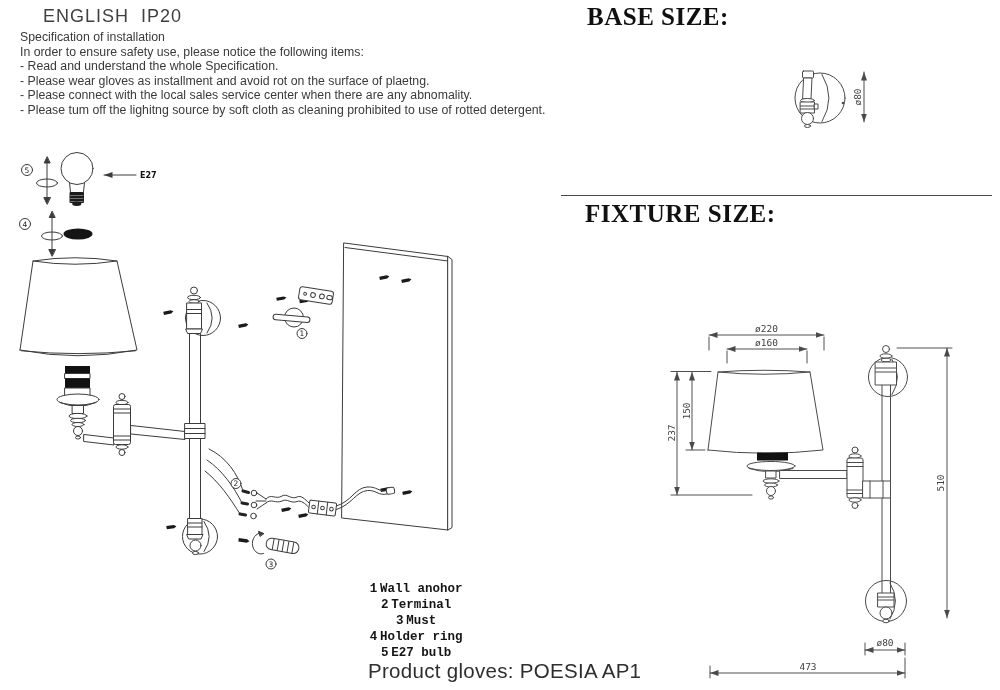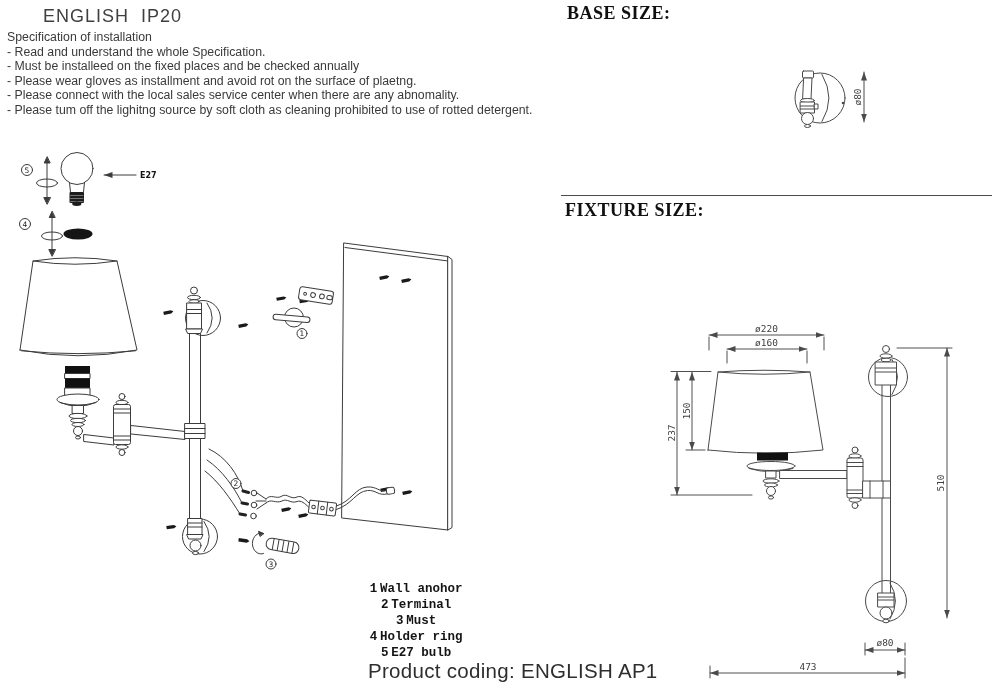--- a/index.html
+++ b/index.html
@@ -3,24 +3,24 @@
 <meta charset="utf-8">
 <style>
   html,body{margin:0;padding:0;}
   body{
     width:1000px;height:690px;background:#ffffff;position:relative;
     font-family:"Liberation Sans",sans-serif;color:#3a3a3a;overflow:hidden;
   }
   .hdr{position:absolute;top:6px;font-size:18px;letter-spacing:1px;color:#3f3f3f;}
   .hdr-lang{left:8px;margin-left:35px;}
   .hdr-ip{left:141px;}
-  .spec{position:absolute;left:7px;top:30px;font-size:12.3px;line-height:14.6px;color:#3a3a3a;white-space:nowrap;}
+  .spec{position:absolute;left:20px;top:30px;font-size:12.3px;line-height:14.6px;color:#3a3a3a;white-space:nowrap;}
   .size-title{
     position:absolute;font-family:"Liberation Serif",serif;font-weight:bold;
-    font-size:18px;color:#101010;letter-spacing:0.5px;white-space:nowrap;
+    font-size:25px;color:#101010;letter-spacing:0.5px;white-space:nowrap;margin-left:20px;
   }
   .title-base{left:567px;top:3px;}
   .title-fixture{left:565px;top:200px;}
   .divider{position:absolute;left:561px;top:195px;width:431px;height:0;border-top:1.8px solid #4b4b4b;}
   .parts{position:absolute;left:367px;top:581px;font-family:"Liberation Mono",monospace;
     font-weight:bold;font-size:12.5px;line-height:16px;color:#141414;white-space:nowrap;text-align:center;}
   .parts .num{display:inline-block;min-width:13px;}
   .product{position:absolute;left:368px;top:659px;font-size:20.5px;color:#2e2e2e;letter-spacing:0.3px;white-space:nowrap;}
   svg{position:absolute;overflow:visible;}
   .svg-exploded{left:0;top:150px;}
@@ -34,22 +34,22 @@
 </head>
 <body>
 
 <div>
 
   <span class="hdr hdr-lang">ENGLISH</span>
   <span class="hdr hdr-ip">IP20</span>
 
   <div class="spec">
     <div>Specification of installation</div>
+    <div>In order to ensure safety use, please notice the following items:</div>
     <div>- Read and understand the whole Specification.</div>
-    <div>- Must be installeed on the fixed places and be checked annually</div>
     <div>- Please wear gloves as installment and avoid rot on the surface of plaetng.</div>
     <div>- Please connect with the local sales service center when there are any abnomality.</div>
     <div>- Please tum off the lighitng source by soft cloth as cleaning prohibited to use of rotted detergent.</div>
   </div>
 
   <div class="size-title title-base">BASE SIZE:</div>
   <div class="divider"></div>
   <div class="size-title title-fixture">FIXTURE SIZE:</div>
 
   <svg class="svg-exploded" width="560" height="540" viewBox="0 150 560 540">
@@ -390,14 +390,14 @@
   </svg>
 
   <div class="parts">
     <div><span class="num">1</span><span>Wall anohor</span></div>
     <div><span class="num">2</span><span>Terminal</span></div>
     <div><span class="num">3</span><span>Must</span></div>
     <div><span class="num">4</span><span>Holder ring</span></div>
     <div><span class="num">5</span><span>E27 bulb</span></div>
   </div>
 
-  <div class="product">Product coding: ENGLISH AP1</div>
+  <div class="product">Product gloves: POESIA AP1</div>
 </div>
 
 </body></html>

